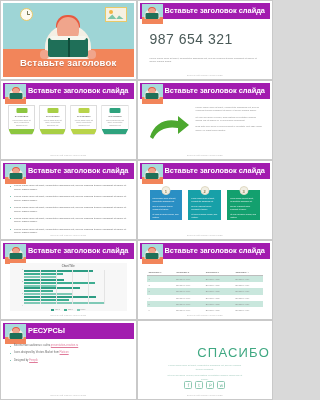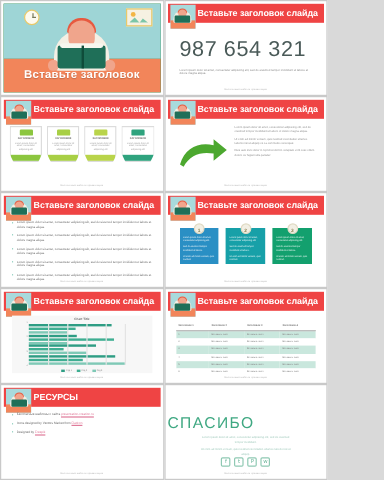--- a/index.html
+++ b/index.html
@@ -38,40 +38,40 @@
   .book .pg { position: absolute; top: -2px; left: 2px; right: 2px; height: 4px; background: #f6f6ee; border-radius: 2px; }
   .arms { position: absolute; left: 50%; transform: translateX(-50%); bottom: 25%; width: 56px; height: 10px; }
   .arms:before, .arms:after { content: ""; position: absolute; bottom: 0; width: 9px; height: 9px;
                               background: #f0a58c; border-radius: 4px; }
   .arms:before { left: 0; } .arms:after { right: 0; }
   .cover-title { position: absolute; left: 0; right: 0; bottom: 9px; text-align: center;
                  color: #fff; font-size: 9.5px; font-weight: bold; letter-spacing: .2px;
                  text-shadow: 0 1px 1px rgba(0,0,0,.22); }
 
   
-  .hdr { position: absolute; left: 0; right: 0; top: 0; height: 16px; background: #ef4444; }
+  .hdr { position: absolute; left: 0; right: 0; top: 0; height: 16px; background: #a21caf; }
   .hdr-title { position: absolute; left: 25px; top: 3px; right: 4px; color: #fff; font-size: 7.4px;
                font-weight: bold; white-space: nowrap; overflow: hidden; }
   .avatar { position: absolute; left: 2px; top: 1px; width: 21px; height: 20px; background: #a8dadc; overflow: hidden; }
   .avatar .a-desk { position: absolute; left: 0; right: 0; bottom: 0; height: 34%; background: #f2855a; }
   .avatar .a-body { position: absolute; left: 50%; transform: translateX(-50%); bottom: 24%; width: 15px; height: 10px;
                     background: #f4efe4; border-radius: 7px 7px 1px 1px; }
   .avatar .a-head { position: absolute; left: 50%; transform: translateX(-50%); top: 4px; width: 7px; height: 7px;
                     background: #f0a58c; border-radius: 50%; }
   .avatar .a-hair { position: absolute; left: 50%; transform: translateX(-50%); top: 3px; width: 8px; height: 4px;
                     background: #e7593f; border-radius: 4px 4px 0 0; }
   .avatar .a-book { position: absolute; left: 50%; transform: translateX(-50%); bottom: 26%; width: 13px; height: 6px;
                     background: #1f6f58; border-radius: 1px; }
   .footer-note { position: absolute; left: 0; right: 0; bottom: 1.5px; text-align: center;
                  font-size: 2.1px; color: #b8b8b8; letter-spacing: .1px; white-space: nowrap; }
 
   .lorem { color: #8e8e8e; line-height: 1.45; }
 
   
-  .bignum { position: absolute; left: 10px; top: 28px; font-size: 18px; color: #4a5a58; letter-spacing: .5px; }
+  .bignum { position: absolute; left: 10px; top: 28px; font-size: 14px; color: #4a5a58; letter-spacing: .5px; }
   .bignum-sub { position: absolute; left: 10px; top: 54px; right: 12px; font-size: 2.4px; }
 
   
   .badges { position: absolute; left: 5px; right: 5px; top: 22px; display: flex; gap: 4px; justify-content: space-between; }
   .badge { position: relative; width: 30px; background: #fff; border: .6px solid #dcdcdc;
            clip-path: polygon(0 0,100% 0,100% 78%,88% 100%,12% 100%,0 78%); padding: 6px 2px 2px; text-align: center; }
   .badge .cap { position: absolute; left: 50%; transform: translateX(-50%); top: 2px; width: 11px; height: 5px;
                 border-radius: 1px; }
   .badge .t { font-size: 2.2px; font-weight: bold; color: #6b6b6b; margin-top: 3px; }
   .badge .d { font-size: 1.9px; color: #9a9a9a; line-height: 1.4; margin-top: 1.5px; }
@@ -117,21 +117,21 @@
   .tbl tbody tr:nth-child(even) { background: #ffffff; }
 
   
   .res-list { position: absolute; left: 7px; right: 7px; top: 21px; }
   .res-list li { list-style: none; font-size: 2.6px; color: #6a6a6a; line-height: 1.5;
                  margin-bottom: 3.6px; padding-left: 4px; position: relative; }
   .res-list li:before { content: "▪"; position: absolute; left: 0; top: -.5px; color: #1f9e7e; font-size: 3px; }
   .lnk { color: #e07b9a; text-decoration: underline; }
 
   
-  .thanks { position: absolute; left: 0; right: 0; top: 22px; text-align: left; color: #3fa882;
+  .thanks { position: absolute; left: 0; right: 0; top: 22px; text-align: right; color: #3fa882;
             font-size: 13px; letter-spacing: 1.2px; }
   .thanks-sub { position: absolute; left: 26px; right: 26px; top: 41px; text-align: center;
                 font-size: 2.3px; color: #9fc9bb; line-height: 1.6; }
   .thanks-sub p { margin-bottom: 3px; }
   .socials { position: absolute; left: 0; right: 0; top: 58px; display: flex; gap: 3px; justify-content: center; }
   .soc { width: 8px; height: 8px; border-radius: 1.5px; border: .7px solid #8fc9b3; color: #6fb79c;
          font-size: 4.5px; line-height: 7px; text-align: center; font-family: "DejaVu Sans", sans-serif; }
 </style>
 </head>
 <body>

